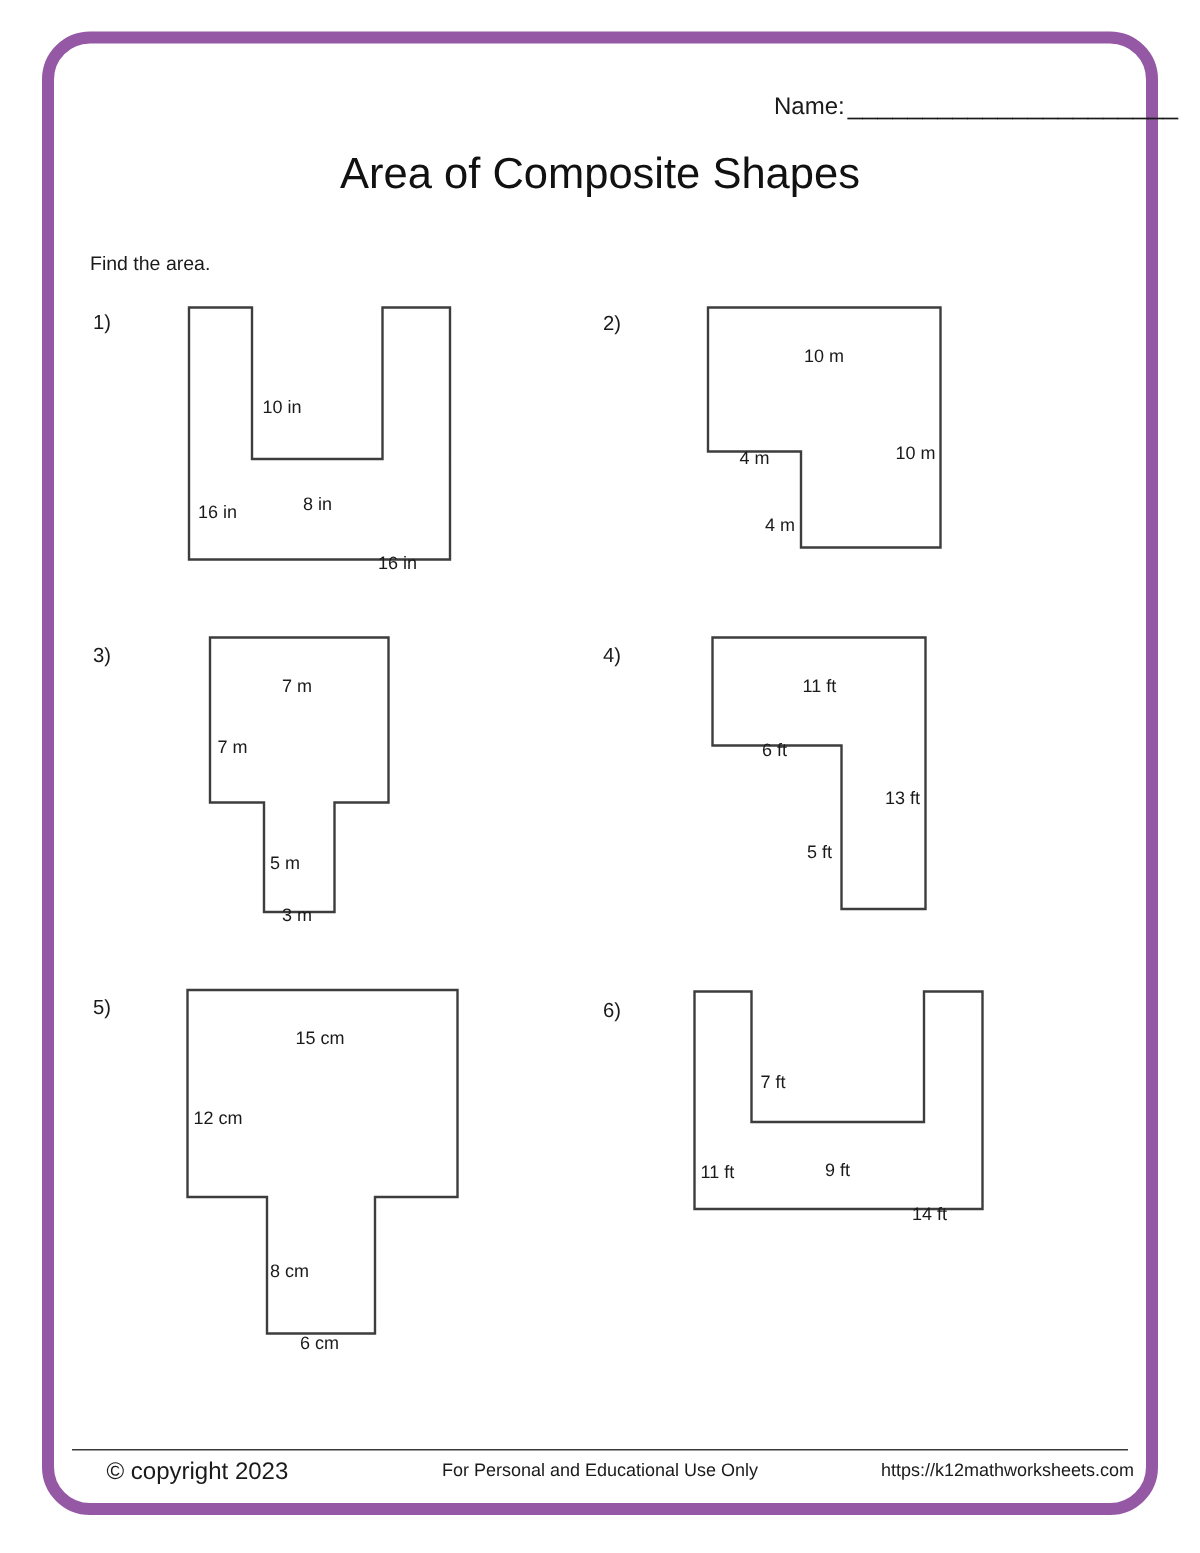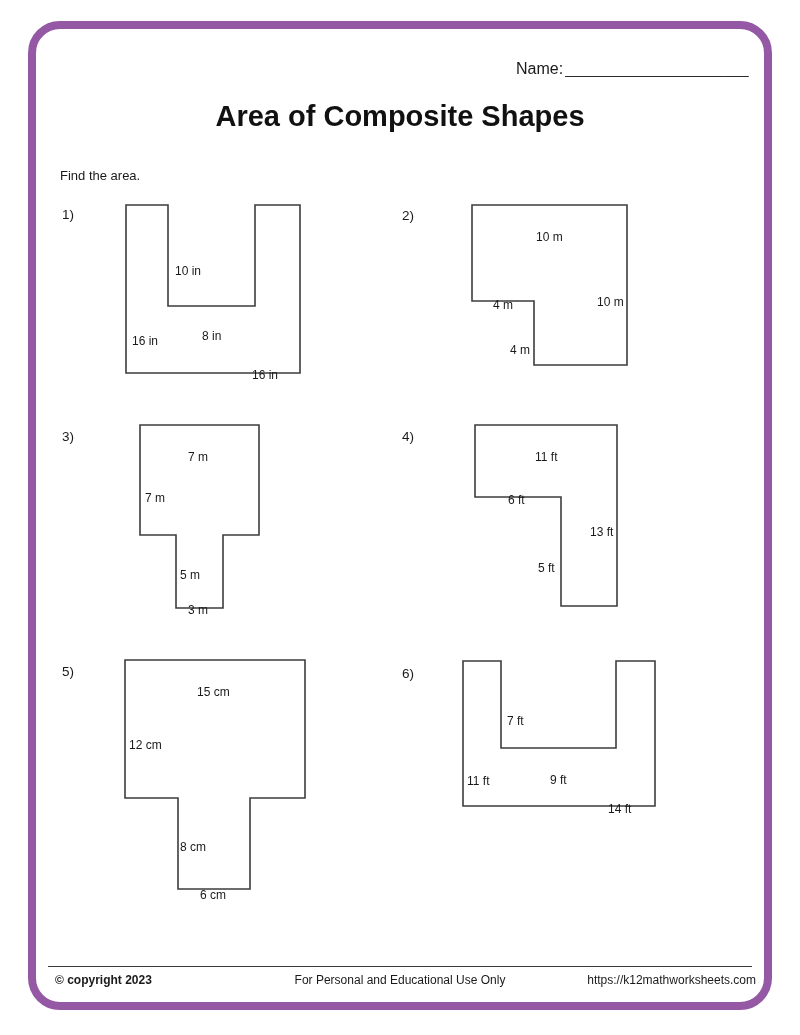--- a/index.html
+++ b/index.html
@@ -22,32 +22,32 @@
     border: 8px solid var(--frame-purple, #9458a4);
     border-radius: 32px;
   }
   .name-row {
     position: absolute;
     left: 516px; top: 60px;
     font-size: 16px;
     white-space: nowrap;
   }
   .name-line {
-    font-size: 15px;
+    font-size: 18px;
     letter-spacing: 0;
     margin-left: 2px;
   }
   .title {
     position: absolute;
     left: 0; top: 100px;
     width: 100%;
     margin: 0;
     text-align: center;
     font-size: 29px;
-    font-weight: bold;
+    font-weight: normal;
     color: #111;
   }
   .instruction {
     position: absolute;
     left: 60px; top: 168px;
     font-size: 13px;
   }
   .problem { display: contents; }
   .pnum {
     position: absolute;
@@ -74,23 +74,22 @@
     margin-top: 16px;
   }
   .footer-line {
     position: absolute;
     left: 48px; top: 966px;
     width: 704px;
     border-top: 1.5px solid #3a3a3a;
   }
   .footer-copyright {
     position: absolute;
-    left: 55px; top: 973px;
-    font-size: 12px;
-    font-weight: bold;
+    left: 71px; top: 973px;
+    font-size: 16px;
   }
   .footer-usage {
     position: absolute;
     left: 50%; top: 973px;
     transform: translateX(-50%);
     font-size: 12px;
   }
   .footer-url {
     position: absolute;
     right: 44px; top: 973px;

